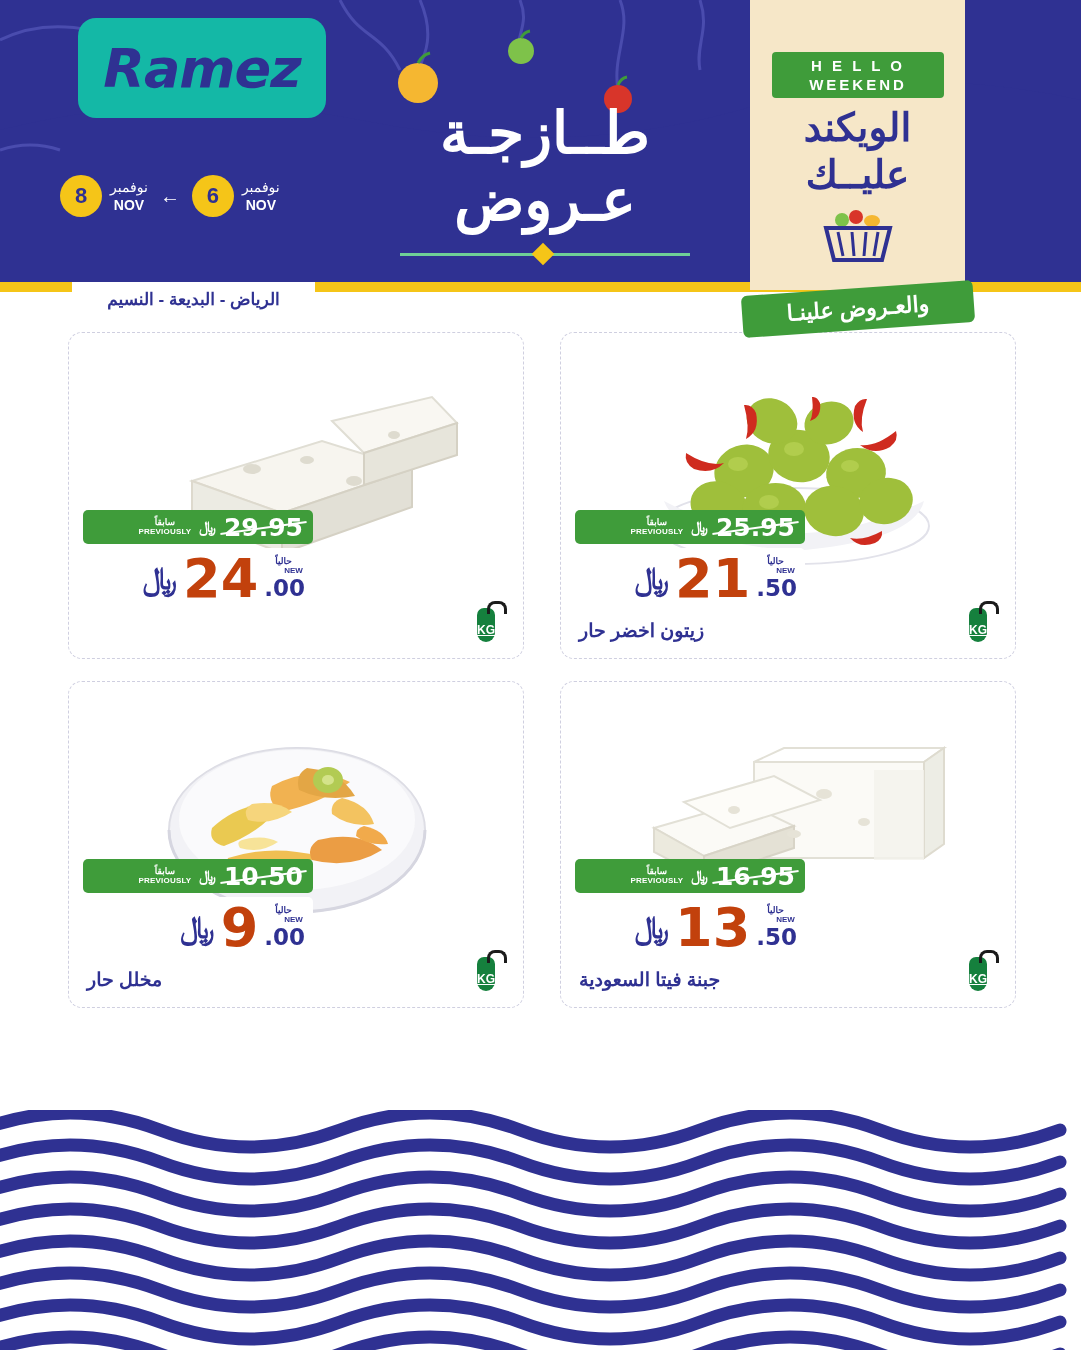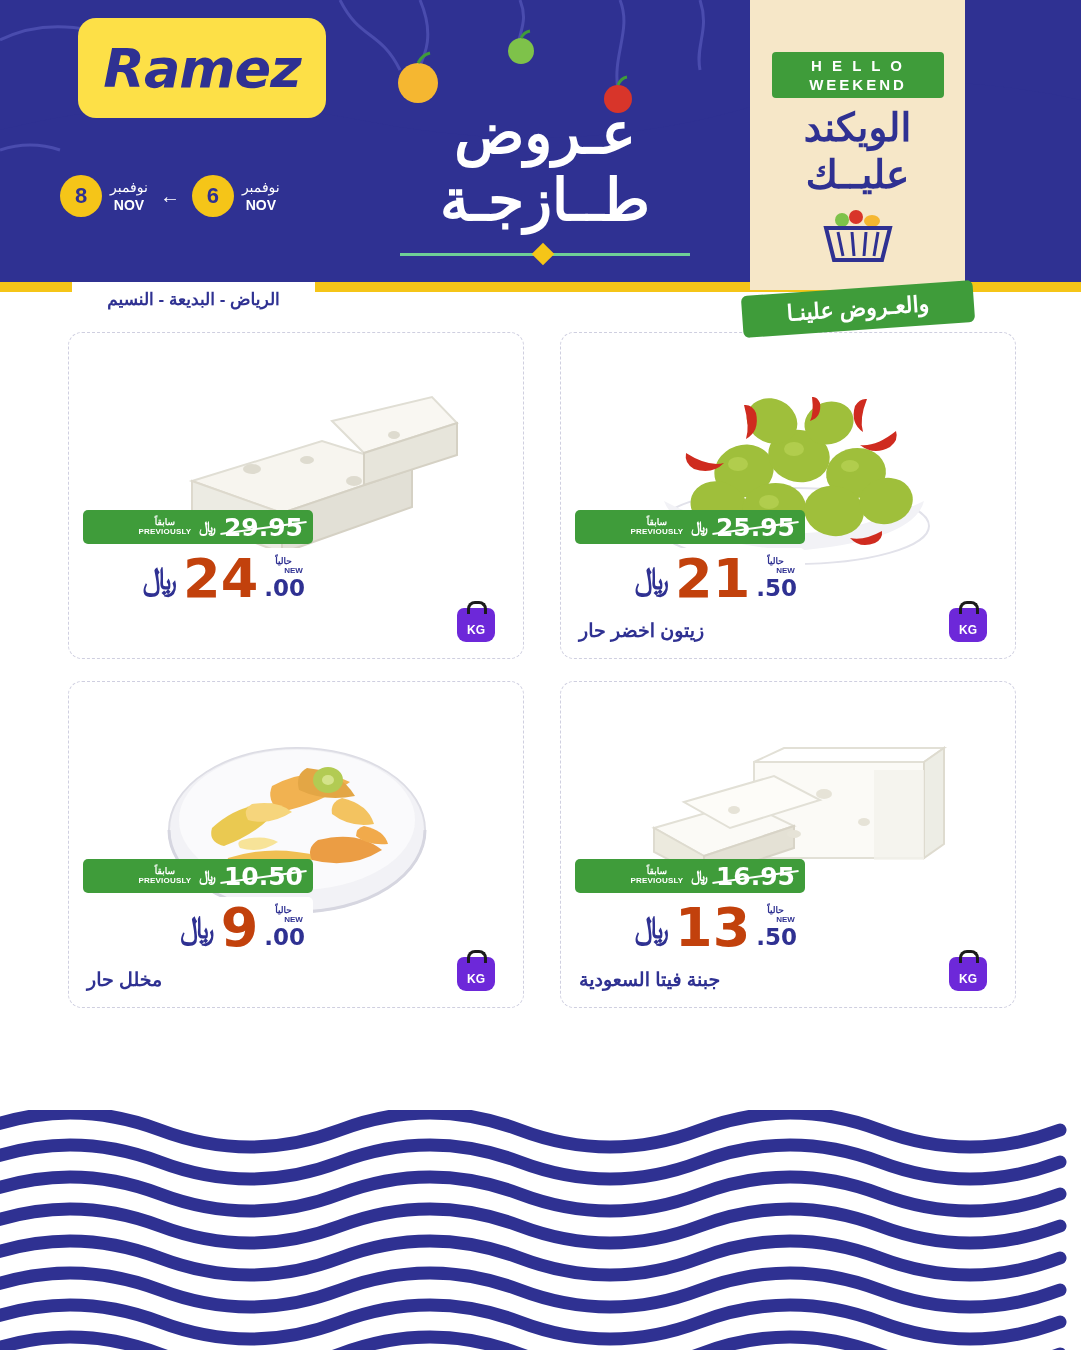--- a/index.html
+++ b/index.html
@@ -23,21 +23,21 @@
     background: #2f3192;
     overflow: hidden;
   }
   .header-deco {
     position: absolute; inset: 0;
     pointer-events: none;
   }
   .logo-box {
     position: absolute; top: 18px; left: 78px;
     width: 248px; height: 100px;
-    background: #fde047;
+    background: #14b8a6;
     border-radius: 18px;
     display: flex; align-items: center; justify-content: center;
   }
   .logo-text {
     font-size: 54px; font-weight: bold; color: #2f3192;
     font-style: italic; letter-spacing: -1px;
     font-family: "DejaVu Sans", sans-serif;
   }
   .fresh-title {
     position: absolute; top: 100px; left: 380px;
@@ -153,27 +153,28 @@
     background: #ffffff;
     overflow: hidden;
   }
   .card-img {
     position: absolute; top: 18px; left: 0;
     width: 456px; height: 230px;
     display: flex; align-items: center; justify-content: center;
   }
   .kg-badge {
     position: absolute; bottom: 16px; right: 28px;
-    width: 38px; height: 34px;
-    background: #6d28d9; color: #ffffff;
+    width: 18px; height: 34px;
+    background: #15803d; color: #ffffff;
     border-radius: 7px 7px 9px 9px;
     font-size: 12px; font-weight: bold;
     display: flex; align-items: flex-end; justify-content: center;
     padding-bottom: 5px;
     direction: ltr;
+    text-decoration: underline;
   }
   .kg-badge::before {
     content: "";
     position: absolute; top: -7px; left: 10px;
     width: 14px; height: 10px;
     border: 3px solid #1b1b1b;
     border-bottom: none;
     border-radius: 8px 8px 0 0;
   }
   .name {
@@ -264,22 +265,22 @@
 
       <path d="M0,40 Q40,20 90,30" stroke="#4a4cae" stroke-width="3" fill="none"></path>
       <path d="M0,150 Q30,140 60,150" stroke="#4a4cae" stroke-width="3" fill="none"></path>
     </svg>
 
     <div class="logo-box">
       <span class="logo-text">Ramez</span>
     </div>
 
     <div class="fresh-title">
+      <div>طــازجـة</div>
       <div>عـروض</div>
-      <div>طــازجـة</div>
     </div>
     <div class="title-underline"></div>
     <div class="title-diamond"></div>
 
     <div class="dates">
       <div class="date-item">
         <span class="date-circle">8</span>
         <span class="date-labels">
           <span class="ar">نوفمبر</span><br>
           <span class="en">NOV</span>

